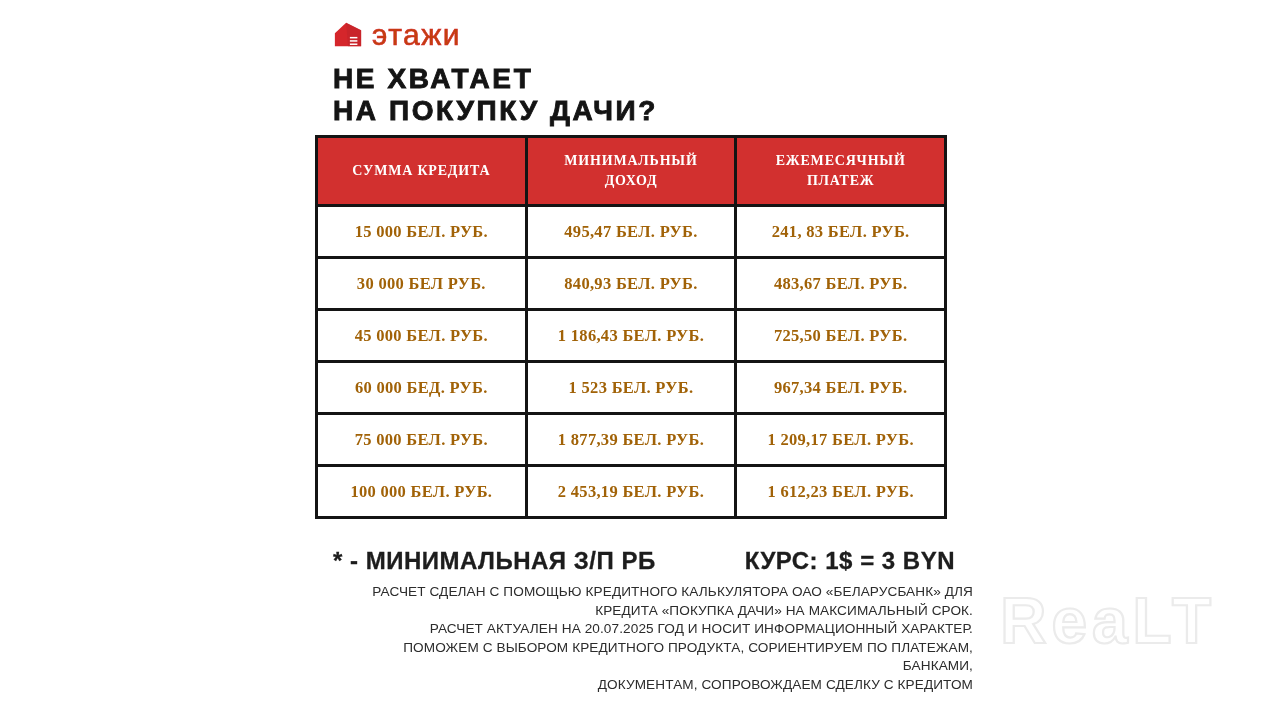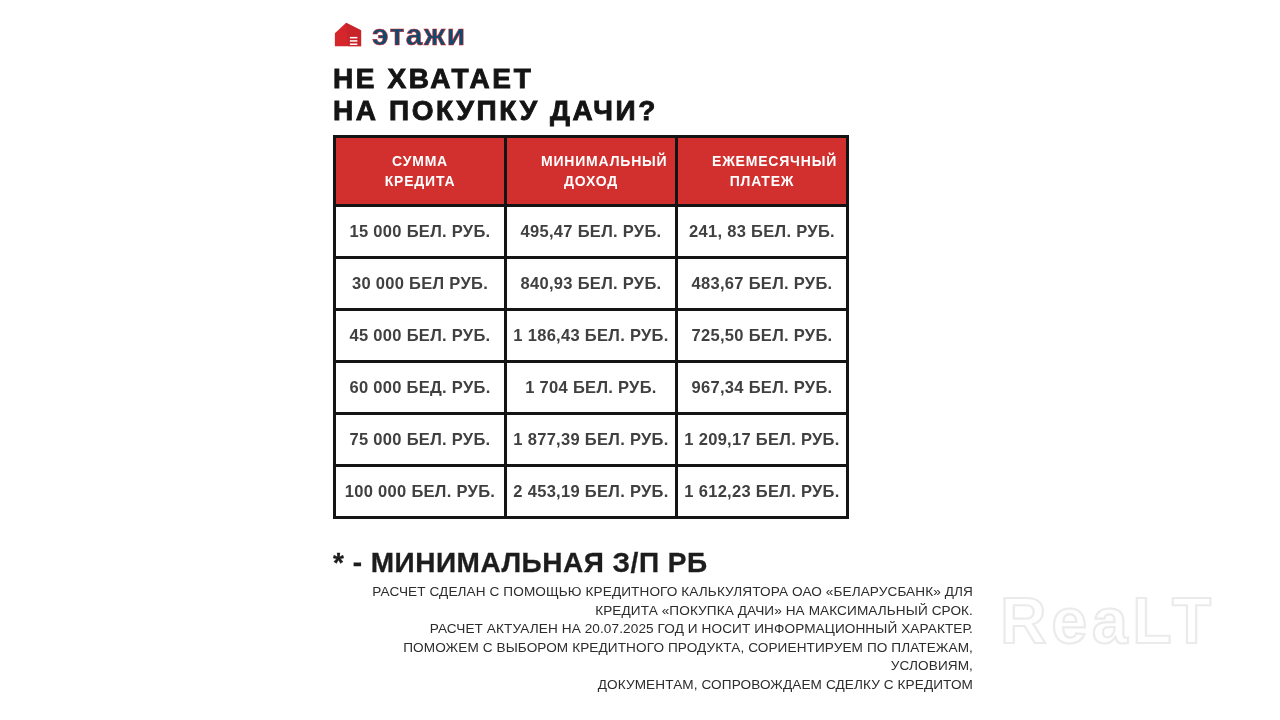--- a/index.html
+++ b/index.html
@@ -13,65 +13,66 @@
   }
   .page { position: absolute; inset: 0; }
 
   
   .logo-row {
     position: absolute; left: 333px; top: 18px;
     display: flex; align-items: center; gap: 9px;
   }
   .logo-icon { width: 30px; height: 31px; display: block; }
   .logo-text {
-    font-size: 30px; font-weight: 700; letter-spacing: 1.5px;
-    color: #0c4a6e; -webkit-text-stroke: 0.6px #d5262b;
+    font-size: 30px; font-weight: 400; letter-spacing: 1.5px;
+    color: #c2410c; -webkit-text-stroke: 0.6px #d5262b;
   }
 
   
   .heading {
     position: absolute; left: 333px; top: 63px;
     font-size: 28px; font-weight: 700; letter-spacing: 2.6px;
     line-height: 32px; color: #141414;
     -webkit-text-stroke: 0.9px #141414;
     text-transform: uppercase;
     white-space: nowrap;
   }
 
   
   .credit-table {
-    position: absolute; left: 333px; top: 135px;
-    width: 516px; border-collapse: collapse;
+    position: absolute; left: 315px; top: 135px;
+    width: 632px; border-collapse: collapse;
     table-layout: fixed;
+    font-family: Liberation Serif, serif;
   }
   .credit-table th, .credit-table td {
     border: 3px solid #141414;
     text-align: center; vertical-align: middle;
   }
   .credit-table th {
     background: #d2302f;
     color: #ffffff;
     height: 69px;
     font-size: 14px; font-weight: 700; letter-spacing: 0.8px;
     line-height: 20px;
     padding: 0 34px;
   }
   .credit-table td {
     background: #ffffff;
     height: 52px;
     font-size: 16.5px; font-weight: 700; letter-spacing: 0.3px;
-    color: #404040;
+    color: #a16207;
     white-space: nowrap;
   }
 
   
   .footnote {
     position: absolute; left: 333px; top: 547px; width: 622px;
     display: flex; justify-content: space-between; align-items: flex-end;
-    font-size: 28px; font-weight: 600; letter-spacing: 0.5px;
+    font-size: 24px; font-weight: 600; letter-spacing: 0.5px;
     color: #1d1d1d; -webkit-text-stroke: 0.3px #1d1d1d;
   }
 
   
   .disclaimer {
     position: absolute; left: 333px; top: 583px; width: 640px;
     font-size: 13.6px; font-weight: 500; letter-spacing: 0.1px;
     line-height: 18.6px; color: #2c2c2c; text-align: right;
   }
   .disclaimer div { white-space: nowrap; }
@@ -125,44 +126,45 @@
         <td>840,93 БЕЛ. РУБ.</td>
         <td>483,67 БЕЛ. РУБ.</td>
       </tr>
       <tr>
         <td>45 000 БЕЛ. РУБ.</td>
         <td>1 186,43 БЕЛ. РУБ.</td>
         <td>725,50 БЕЛ. РУБ.</td>
       </tr>
       <tr>
         <td>60 000 БЕД. РУБ.</td>
-        <td>1 704 БЕЛ. РУБ.</td>
+        <td>1 523 БЕЛ. РУБ.</td>
         <td>967,34 БЕЛ. РУБ.</td>
       </tr>
       <tr>
         <td>75 000 БЕЛ. РУБ.</td>
         <td>1 877,39 БЕЛ. РУБ.</td>
         <td>1 209,17 БЕЛ. РУБ.</td>
       </tr>
       <tr>
         <td>100 000 БЕЛ. РУБ.</td>
         <td>2 453,19 БЕЛ. РУБ.</td>
         <td>1 612,23 БЕЛ. РУБ.</td>
       </tr>
     </tbody>
   </table>
 
   <div class="footnote">
     <span>* - МИНИМАЛЬНАЯ З/П РБ</span>
+    <span>КУРС: 1$ = 3 BYN</span>
   </div>
 
   <div class="disclaimer">
     <div>РАСЧЕТ СДЕЛАН С ПОМОЩЬЮ КРЕДИТНОГО КАЛЬКУЛЯТОРА ОАО «БЕЛАРУСБАНК» ДЛЯ</div>
     <div>КРЕДИТА «ПОКУПКА ДАЧИ» НА МАКСИМАЛЬНЫЙ СРОК.</div>
     <div>РАСЧЕТ АКТУАЛЕН НА 20.07.2025 ГОД И НОСИТ ИНФОРМАЦИОННЫЙ ХАРАКТЕР.</div>
     <div>ПОМОЖЕМ С ВЫБОРОМ КРЕДИТНОГО ПРОДУКТА, СОРИЕНТИРУЕМ ПО ПЛАТЕЖАМ,</div>
-    <div>УСЛОВИЯМ,</div>
+    <div>БАНКАМИ,</div>
     <div>ДОКУМЕНТАМ, СОПРОВОЖДАЕМ СДЕЛКУ С КРЕДИТОМ</div>
   </div>
 
   <div class="watermark">ReaLT</div>
 
 </div>
 
 </body></html>

